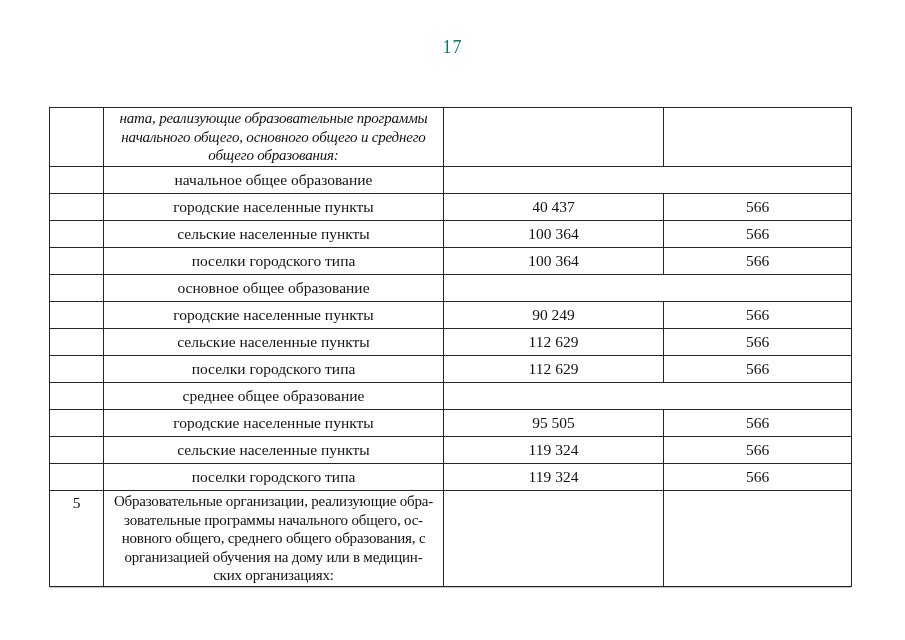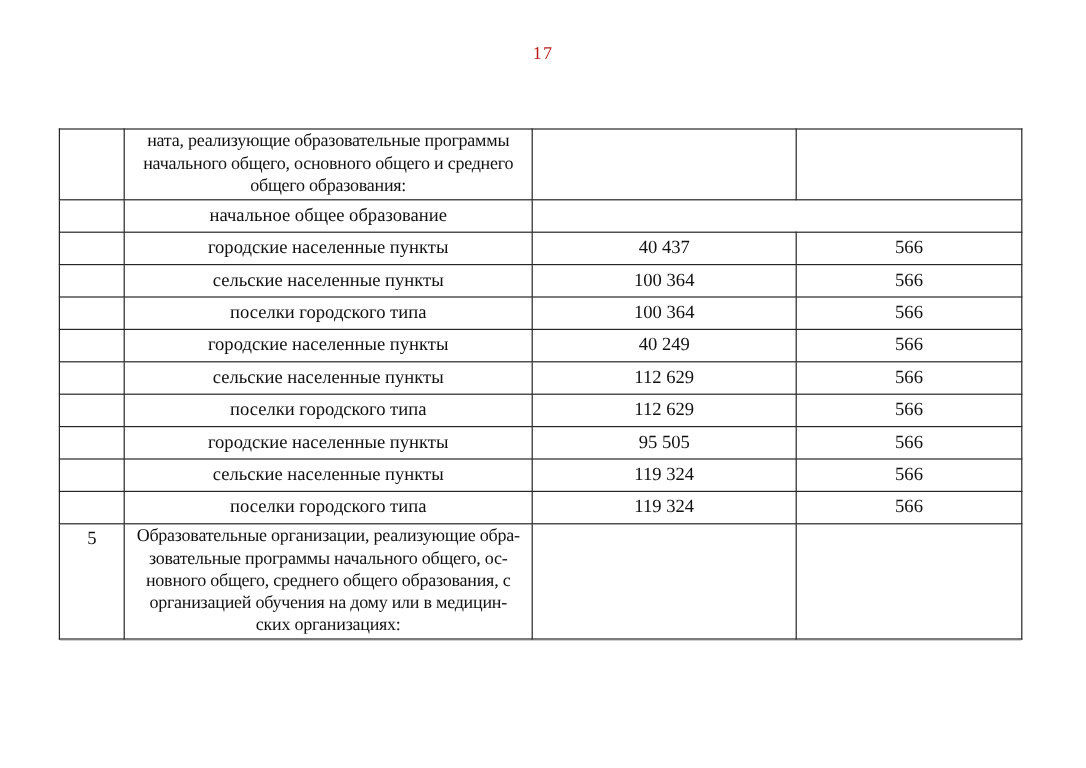--- a/index.html
+++ b/index.html
@@ -16,23 +16,23 @@
     position: absolute;
     inset: 0;
     background: #ffffff;
   }
   .page-number {
     position: absolute;
     top: 37px;
     left: 0;
     width: 100%;
     text-align: center;
-    font-size: 15px;
+    font-size: 18px;
     letter-spacing: 1px;
-    color: #b91c1c;
+    color: #0f766e;
     font-family: Liberation Serif, serif;
   }
   table.doc-table {
     position: absolute;
     left: 49px;
     top: 107px;
     width: 802px;
     border-collapse: collapse;
     table-layout: fixed;
     
@@ -45,21 +45,21 @@
   .doc-table td {
     border: 1px solid #262626;
     text-align: center;
     vertical-align: middle;
     font-size: 15.5px;
     line-height: 18.5px;
     padding: 1px 4px;
     overflow: hidden;
   }
   tr.r-std td  { height: 27px; }
-  tr.r-tall td { height: 59px; }
+  tr.r-tall td { height: 59px; font-style: italic; }
   tr.r-item td { height: 91px; }
   td.multiline {
     white-space: pre-line;
     font-size: 15px;
     letter-spacing: -0.2px;
     line-height: 18.5px;
   }
   td.num-top {
     vertical-align: top;
     padding-top: 3px;
@@ -110,42 +110,52 @@
         <td>566</td>
       </tr>
 
       <tr class="r-std">
         <td></td>
         <td>поселки городского типа</td>
         <td>100 364</td>
         <td>566</td>
       </tr>
 
+      <tr class="r-std">
+        <td></td>
+        <td>основное общее образование</td>
+        <td colspan="2"></td>
+      </tr>
 
       <tr class="r-std">
         <td></td>
         <td>городские населенные пункты</td>
-        <td>40 249</td>
+        <td>90 249</td>
         <td>566</td>
       </tr>
 
       <tr class="r-std">
         <td></td>
         <td>сельские населенные пункты</td>
         <td>112 629</td>
         <td>566</td>
       </tr>
 
       <tr class="r-std">
         <td></td>
         <td>поселки городского типа</td>
         <td>112 629</td>
         <td>566</td>
       </tr>
 
+      <tr class="r-std">
+        <td></td>
+        <td>среднее общее образование</td>
+        <td colspan="2"></td>
+      </tr>
 
       <tr class="r-std">
         <td></td>
         <td>городские населенные пункты</td>
         <td>95 505</td>
         <td>566</td>
       </tr>
 
       <tr class="r-std">
         <td></td>

